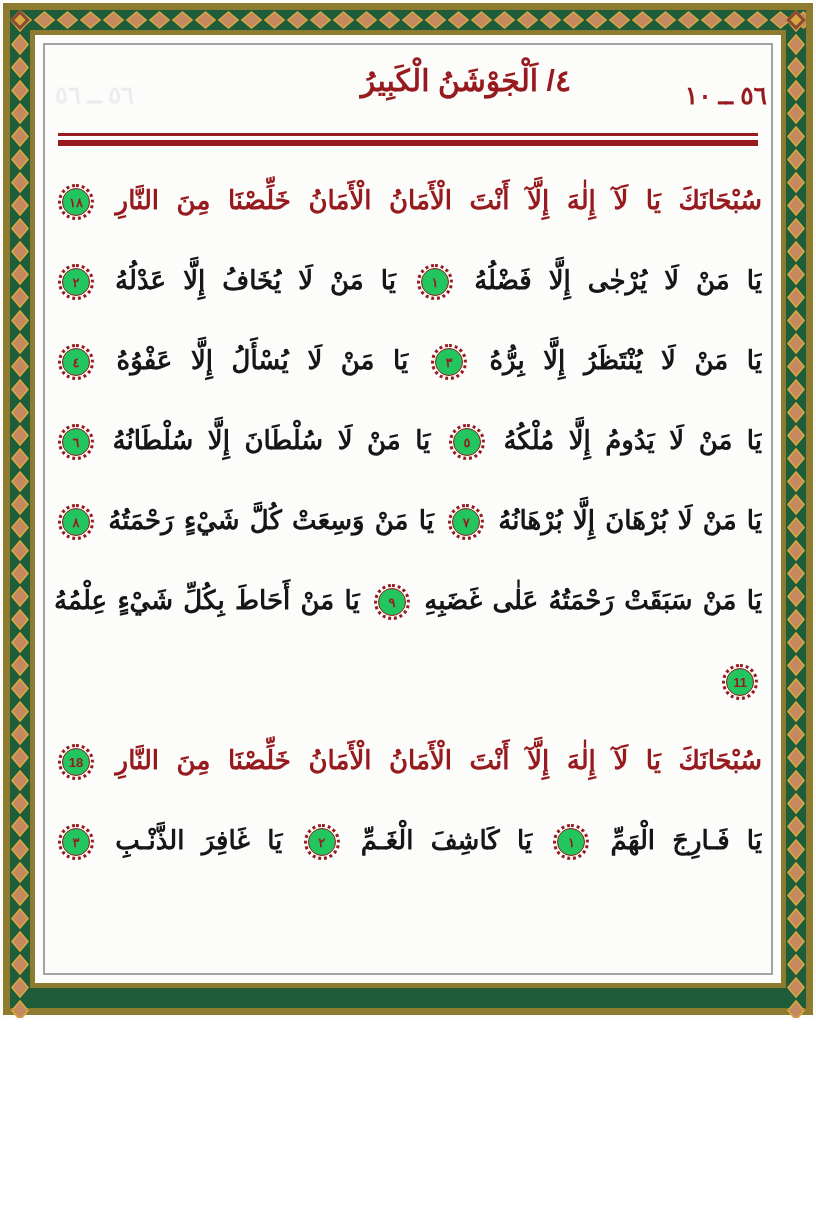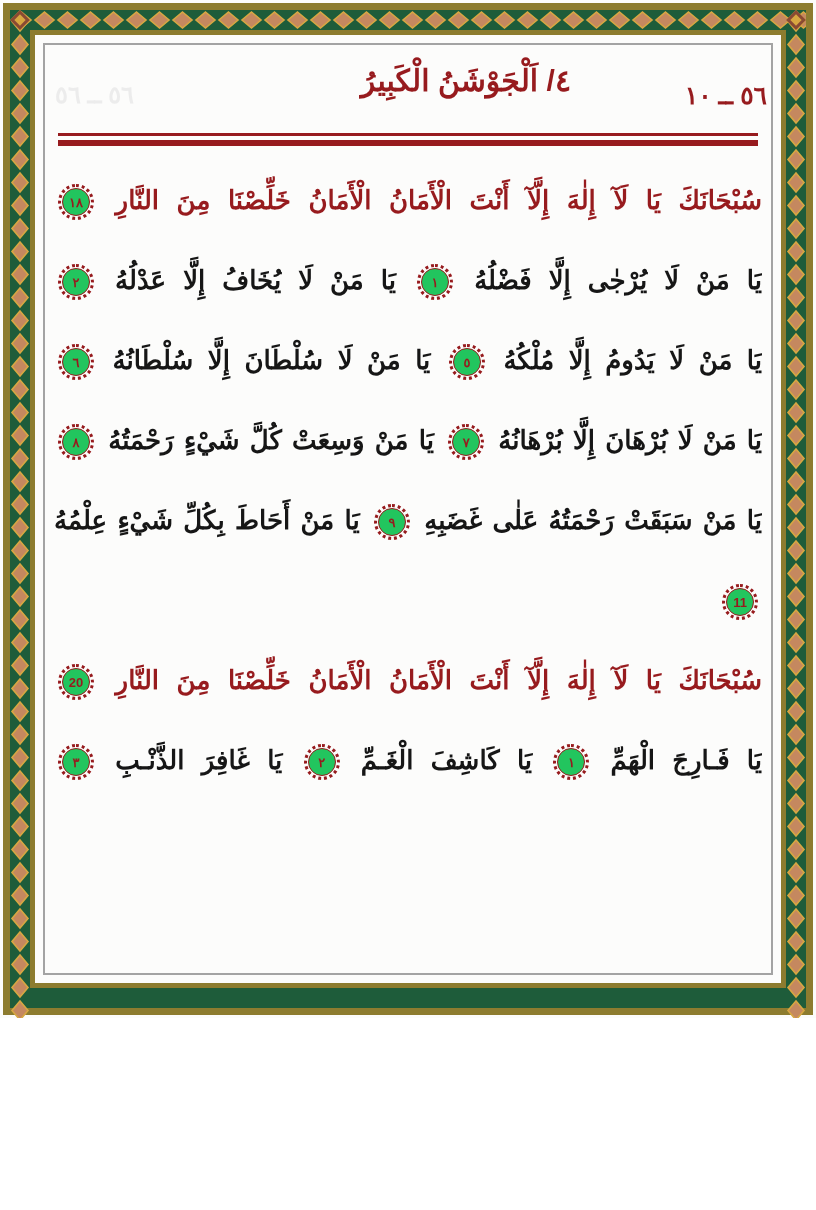--- a/index.html
+++ b/index.html
@@ -90,21 +90,22 @@
   <div class="content">
     <div class="header">
       <span class="ghost">٥٦ ــ ٥٦</span>
       <span class="title" dir="rtl">٤/ اَلْجَوْشَنُ الْكَبِيرُ</span>
       <span class="pageref" dir="rtl">٥٦ ــ ١٠</span>
     </div>
     <div class="rule"></div>
     <div class="lines">
         <div class="line" dir="rtl"><span class="txt red">سُبْحَانَكَ يَا لَآ إِلٰهَ إِلَّآ أَنْتَ الْأَمَانُ الْأَمَانُ خَلِّصْنَا مِنَ النَّارِ</span> <span class="marker">١٨</span> </div>
         <div class="line" dir="rtl"><span class="txt black">يَا مَنْ لَا يُرْجٰى إِلَّا فَضْلُهُ</span> <span class="marker">١</span> <span class="txt black">يَا مَنْ لَا يُخَافُ إِلَّا عَدْلُهُ</span> <span class="marker">٢</span> </div>
+        <div class="line" dir="rtl"><span class="txt black">يَا مَنْ لَا يُنْتَظَرُ إِلَّا بِرُّهُ</span> <span class="marker">٣</span> <span class="txt black">يَا مَنْ لَا يُسْأَلُ إِلَّا عَفْوُهُ</span> <span class="marker">٤</span> </div>
         <div class="line" dir="rtl"><span class="txt black">يَا مَنْ لَا يَدُومُ إِلَّا مُلْكُهُ</span> <span class="marker">٥</span> <span class="txt black">يَا مَنْ لَا سُلْطَانَ إِلَّا سُلْطَانُهُ</span> <span class="marker">٦</span> </div>
         <div class="line" dir="rtl"><span class="txt black">يَا مَنْ لَا بُرْهَانَ إِلَّا بُرْهَانُهُ</span> <span class="marker">٧</span> <span class="txt black">يَا مَنْ وَسِعَتْ كُلَّ شَيْءٍ رَحْمَتُهُ</span> <span class="marker">٨</span> </div>
         <div class="line" dir="rtl"><span class="txt black">يَا مَنْ سَبَقَتْ رَحْمَتُهُ عَلٰى غَضَبِهِ</span> <span class="marker">٩</span> <span class="txt black">يَا مَنْ أَحَاطَ بِكُلِّ شَيْءٍ عِلْمُهُ</span> <span class="marker">11</span> </div>
-        <div class="line" dir="rtl"><span class="txt red">سُبْحَانَكَ يَا لَآ إِلٰهَ إِلَّآ أَنْتَ الْأَمَانُ الْأَمَانُ خَلِّصْنَا مِنَ النَّارِ</span> <span class="marker">20</span> </div>
+        <div class="line" dir="rtl"><span class="txt red">سُبْحَانَكَ يَا لَآ إِلٰهَ إِلَّآ أَنْتَ الْأَمَانُ الْأَمَانُ خَلِّصْنَا مِنَ النَّارِ</span> <span class="marker">18</span> </div>
         <div class="line" dir="rtl"><span class="txt black">يَا فَـارِجَ الْهَمِّ</span> <span class="marker">١</span> <span class="txt black">يَا كَاشِفَ الْغَـمِّ</span> <span class="marker">٢</span> <span class="txt black">يَا غَافِرَ الذَّنْـبِ</span> <span class="marker">٣</span> </div>
         <div class="line" dir="rtl">      </div>
       </div>
   </div>
 </div>
 
 </body></html>

